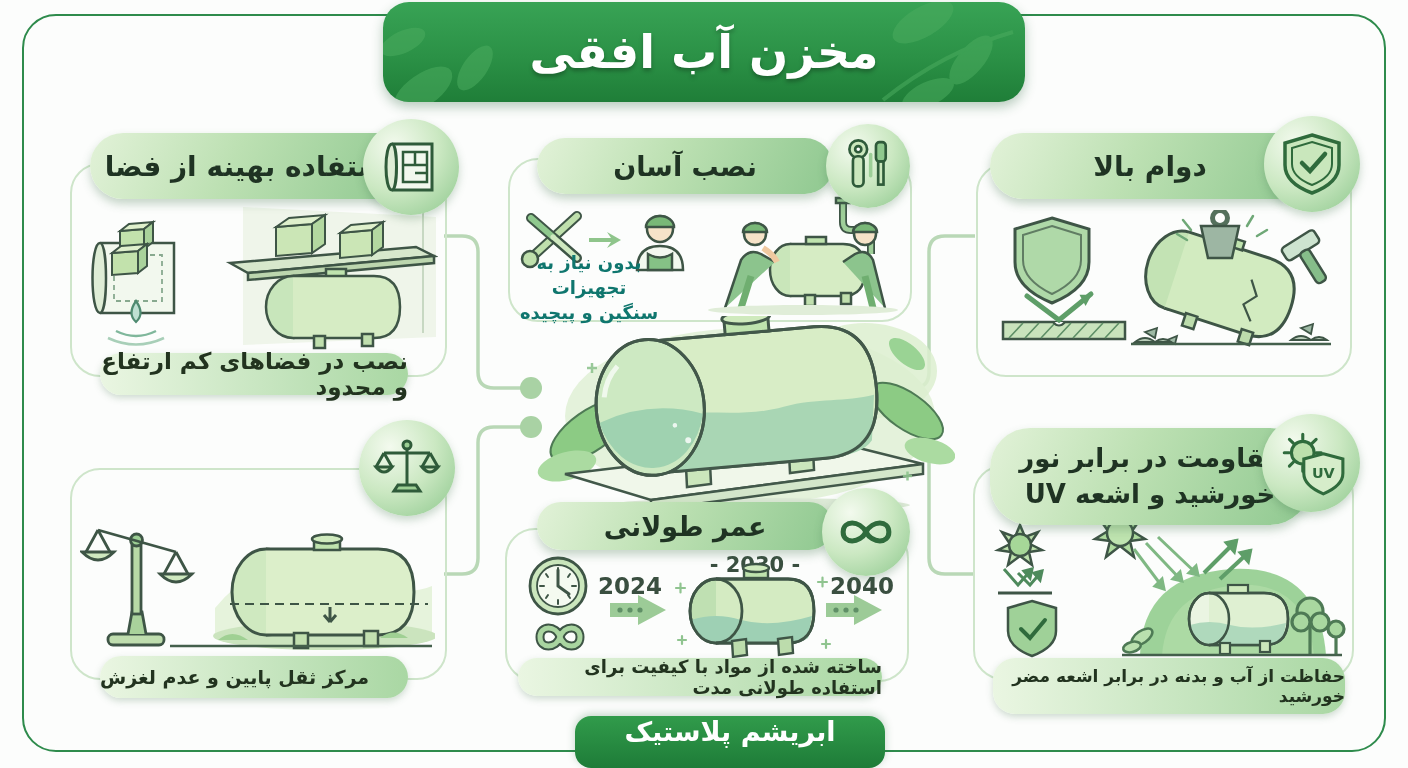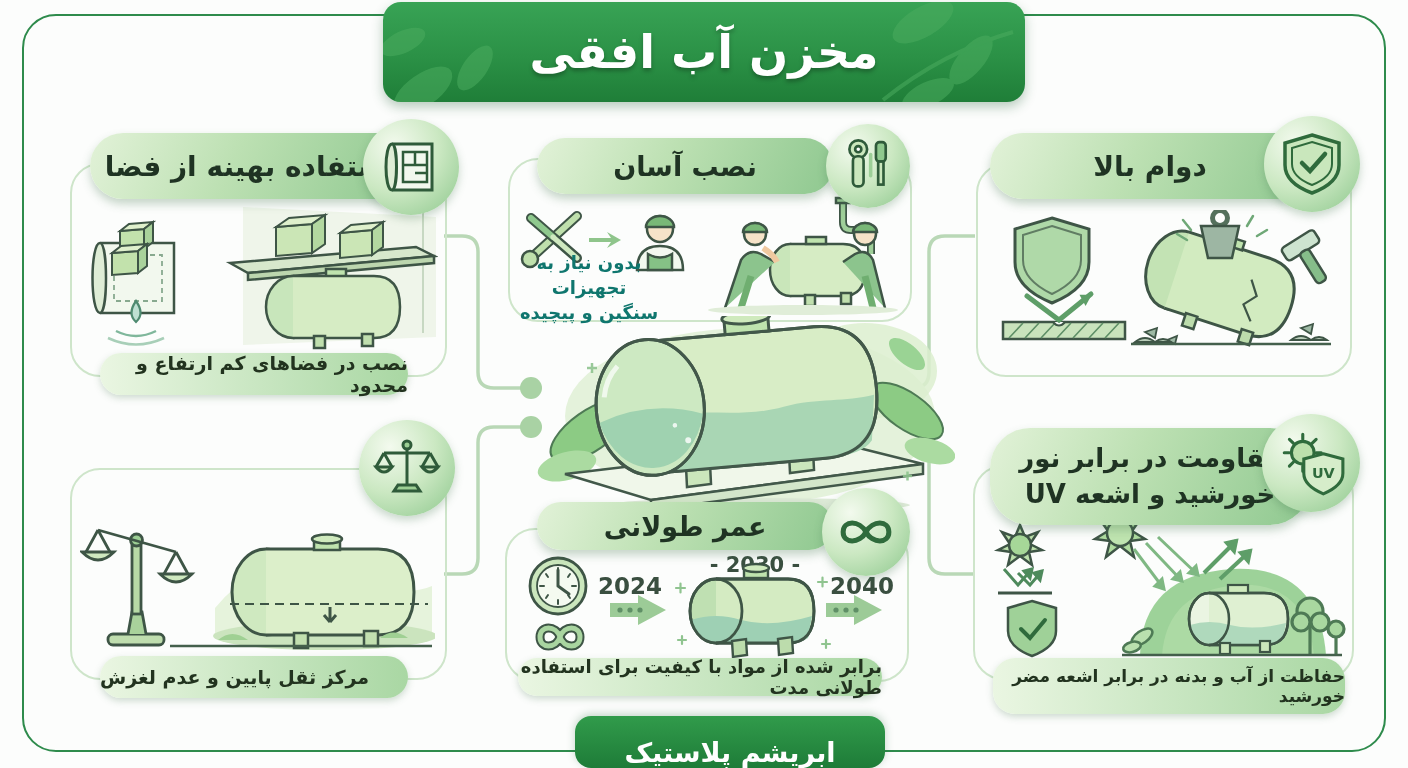--- a/index.html
+++ b/index.html
@@ -1,21 +1,21 @@
 <!DOCTYPE html>
 <html lang="fa"><head>
 <meta charset="utf-8">
 <style>
   html,body{margin:0;padding:0;background:#f2f4f2;}
   .poster{position:relative;width:1408px;height:768px;background:#FCFDFC;overflow:hidden;
           font-family:"DejaVu Sans",sans-serif;}
   .frame{position:absolute;left:22px;top:14px;width:1360px;height:734px;
          border:2.5px solid #2E8B4C;border-radius:34px;}
   
-  .header{position:absolute;left:383px;top:2px;width:642px;height:100px;border-radius:18px;
+  .header{position:absolute;left:383px;top:2px;width:642px;height:100px;border-radius:26px;
           background:linear-gradient(180deg,#38A355 0%,#2B9146 55%,#1F7E38 100%);
           box-shadow:0 5px 12px rgba(25,90,45,.3);display:flex;align-items:center;justify-content:center;
           overflow:hidden;z-index:30;}
   .header .title{color:#fff;font-size:46px;font-weight:bold;direction:rtl;
                  text-shadow:0 3px 4px rgba(0,0,0,.28);z-index:2;}
   .header svg{position:absolute;top:0;left:0;z-index:1;}
   
   .card-outline{position:absolute;border:2px solid #CEE5CA;border-radius:30px;z-index:5;}
   .pill-title{position:absolute;background:linear-gradient(115deg,#E2F2D8 0%,#BCE0B2 45%,#8FC890 100%);
               border-radius:40px;display:flex;flex-direction:column;align-items:center;justify-content:center;
@@ -26,21 +26,21 @@
                box-shadow:0 4px 9px rgba(70,120,80,.28);display:flex;align-items:center;justify-content:center;}
   .pill-caption{position:absolute;background:linear-gradient(90deg,#EAF6E2 0%,#A9D7A3 100%);
                 border-radius:22px;display:flex;align-items:center;justify-content:center;
                 color:#22331F;font-weight:bold;direction:rtl;z-index:12;
                 box-shadow:0 3px 7px rgba(70,120,80,.25);}
   .art{position:absolute;z-index:8;}
   .note{position:absolute;color:#0f766e;font-weight:bold;direction:rtl;text-align:center;
         line-height:1.4;z-index:9;}
   
   .footer-pill{position:absolute;left:575px;top:716px;width:310px;height:52px;border-radius:16px;
-               background:linear-gradient(180deg,#319B4B 0%,#1E7C38 100%);display:flex;align-items:flex-end;
+               background:linear-gradient(180deg,#319B4B 0%,#1E7C38 100%);display:flex;align-items:flex-start;
                justify-content:center;color:#fff;font-weight:bold;font-size:27px;direction:rtl;z-index:31;
                box-shadow:0 -2px 8px rgba(25,90,45,.25);}
   .connectors{position:absolute;left:0;top:0;z-index:4;}
   .center-art{position:absolute;left:535px;top:316px;z-index:6;}
 </style>
 </head>
 <body>
 
 <div class="poster">
 
@@ -158,21 +158,21 @@
         <polygon points="66,24 75,17 75,37 66,44" fill="#A9D29B"></polygon>
         <polygon points="34,48 60,46 60,68 34,70"></polygon>
         <polygon points="34,48 43,41 69,39 60,46" fill="#DFF0CC"></polygon>
         <polygon points="60,46 69,39 69,61 60,68" fill="#A9D29B"></polygon>
       </g>
       <path d="M58 96 q-9 13 0 21 q9 -8 0 -21 Z" fill="#BEE0D2" stroke="#4E8A70" stroke-width="2.2"></path>
       <path d="M38 126 q20 10 40 0" fill="none" stroke="#7FB79B" stroke-width="2.5"></path>
       <path d="M30 133 q28 13 56 0" fill="none" stroke="#A8CFB8" stroke-width="2.5"></path>
     </g>
   </svg>
-  <div class="pill-caption" style="left:100px;top:353px;width:308px;height:42px;font-size:19px;">
+  <div class="pill-caption" style="left:100px;top:353px;width:308px;height:42px;font-size:23px;">
     <span>نصب در فضاهای کم ارتفاع و محدود</span>
   </div>
 
   <div class="card-outline" style="left:508px;top:158px;width:400px;height:160px;"></div>
   <div class="pill-title" style="left:537px;top:138px;width:296px;height:56px;font-size:27px;">
     <span>نصب آسان</span>
   </div>
   <div class="icon-circle" style="left:826px;top:124px;width:84px;height:84px;">
     <svg width="62" height="62" viewBox="0 0 70 70">
       <g stroke="#2F5B3A" stroke-width="3">
@@ -373,21 +373,21 @@
       <polygon points="268,83 282,81 283,97 269,99" fill="#BCDCAC" stroke-width="2.4"></polygon>
     </g>
     <g stroke="#8FC48F" stroke-width="2.2" stroke-linecap="round">
       <path d="M166 32 h9 M170.5 27.5 v9"></path>
         <path d="M168 84 h8 M172 80 v8"></path>
       <path d="M308 26 h9 M312.5 21.5 v9"></path>
         <path d="M312 88 h8 M316 84 v8"></path>
     </g>
   </svg>
   <div class="pill-caption" style="left:518px;top:658px;width:364px;height:38px;font-size:18px;">
-    <span>برابر شده از مواد با کیفیت برای استفاده طولانی مدت</span>
+    <span>ساخته شده از مواد با کیفیت برای استفاده طولانی مدت</span>
   </div>
 
   <div class="card-outline" style="left:973px;top:465px;width:377px;height:211px;"></div>
   <div class="pill-title" style="left:990px;top:428px;width:320px;height:97px;font-size:26px;line-height:1.35;">
     <span>مقاومت در برابر نور</span>
     <span>خورشید و اشعه UV</span>
   </div>
   <div class="icon-circle" style="left:1262px;top:414px;width:98px;height:98px;">
     <svg width="72" height="72" viewBox="0 0 70 70">
       <g stroke="#2F6B3C" stroke-width="3" stroke-linecap="round">

